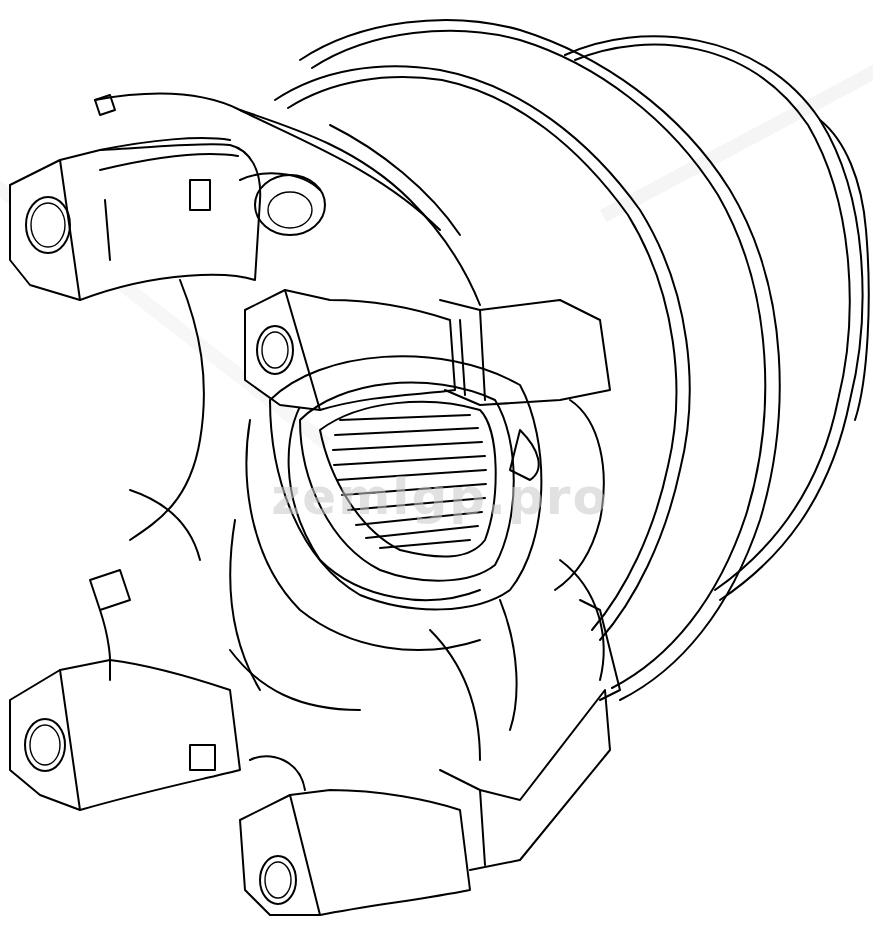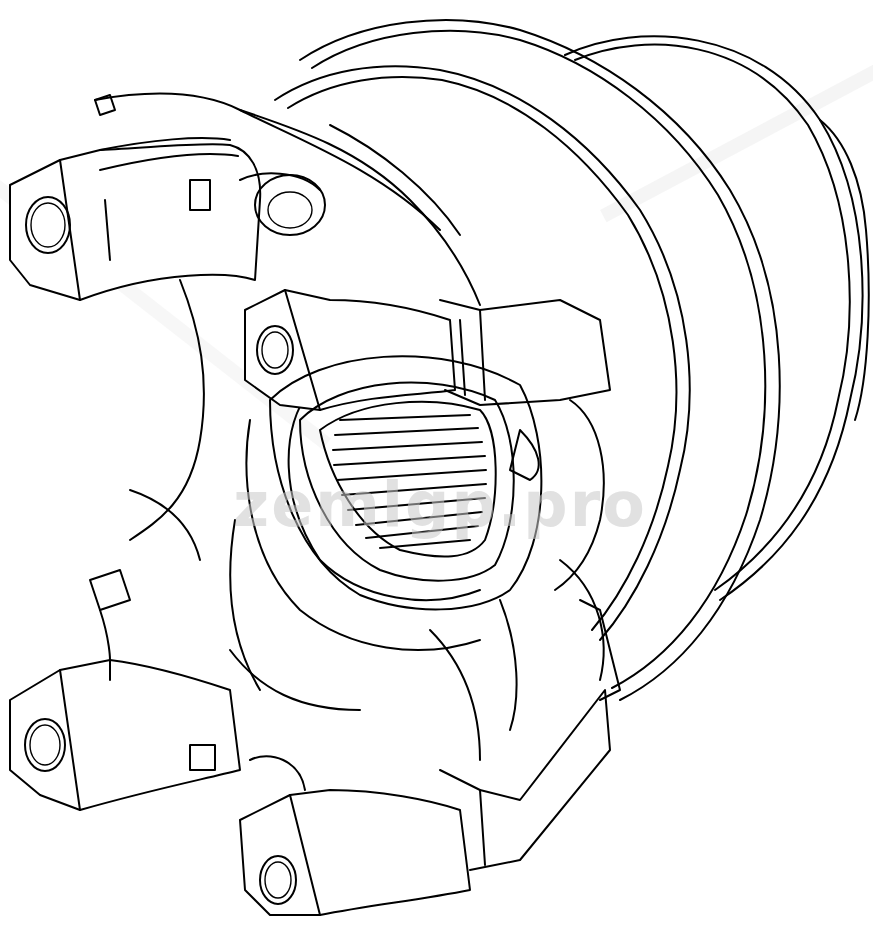--- a/index.html
+++ b/index.html
@@ -3,21 +3,21 @@
 <meta charset="utf-8">
 <style>
   html,body{margin:0;padding:0;background:#ffffff;}
   #canvas{position:relative;width:873px;height:942px;overflow:hidden;background:#ffffff;}
   #drawing{position:absolute;left:0;top:0;}
   #drawing path,#drawing ellipse,#drawing circle,#drawing line,#drawing polyline,#drawing polygon{
     fill:none;stroke:#000;stroke-width:2;stroke-linejoin:round;stroke-linecap:round;}
   #drawing .fillw{fill:#fff;}
   #drawing .thin{stroke-width:1.4;}
   .watermark{position:absolute;left:205px;top:468px;width:470px;text-align:center;
-    font-family:"DejaVu Sans",sans-serif;font-weight:bold;font-size:62px;letter-spacing:2px;
+    font-family:"DejaVu Sans",sans-serif;font-weight:bold;font-size:50px;letter-spacing:2px;
     color:rgba(200,200,200,0.55);pointer-events:none;}
   .wm-band{position:absolute;left:600px;top:210px;width:400px;height:14px;
     background:rgba(225,225,225,0.35);transform:rotate(-28deg);transform-origin:left top;}
   .wm-band2{position:absolute;left:0px;top:180px;width:420px;height:14px;
     background:rgba(230,230,230,0.30);transform:rotate(38deg);transform-origin:left top;}
 </style>
 </head>
 <body>
 
 <div id="canvas">

